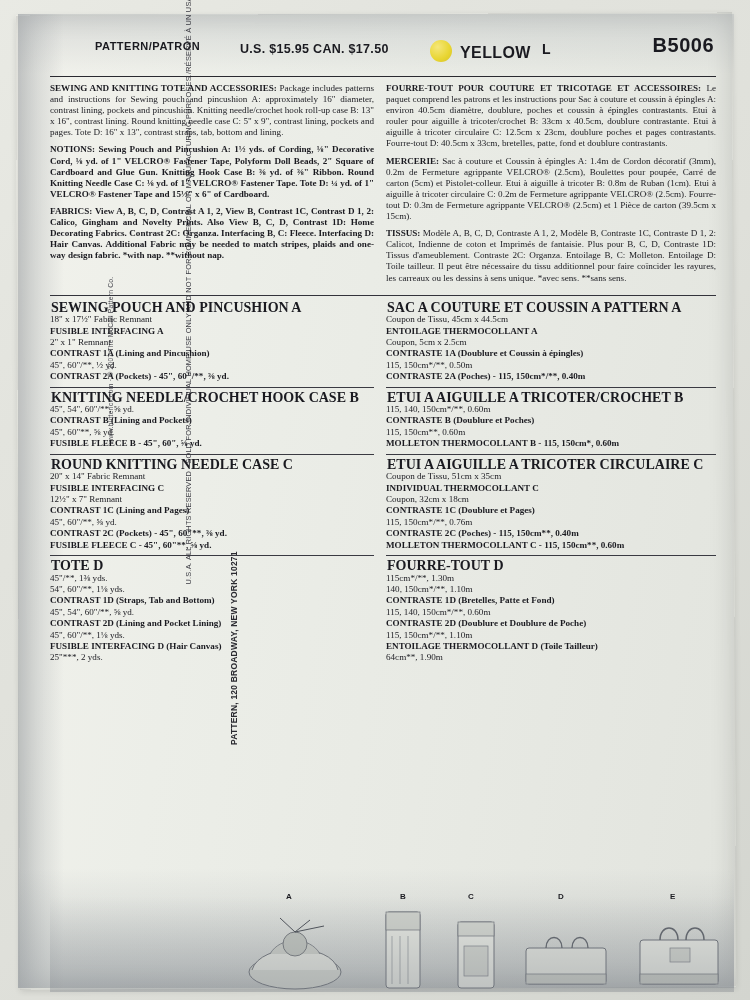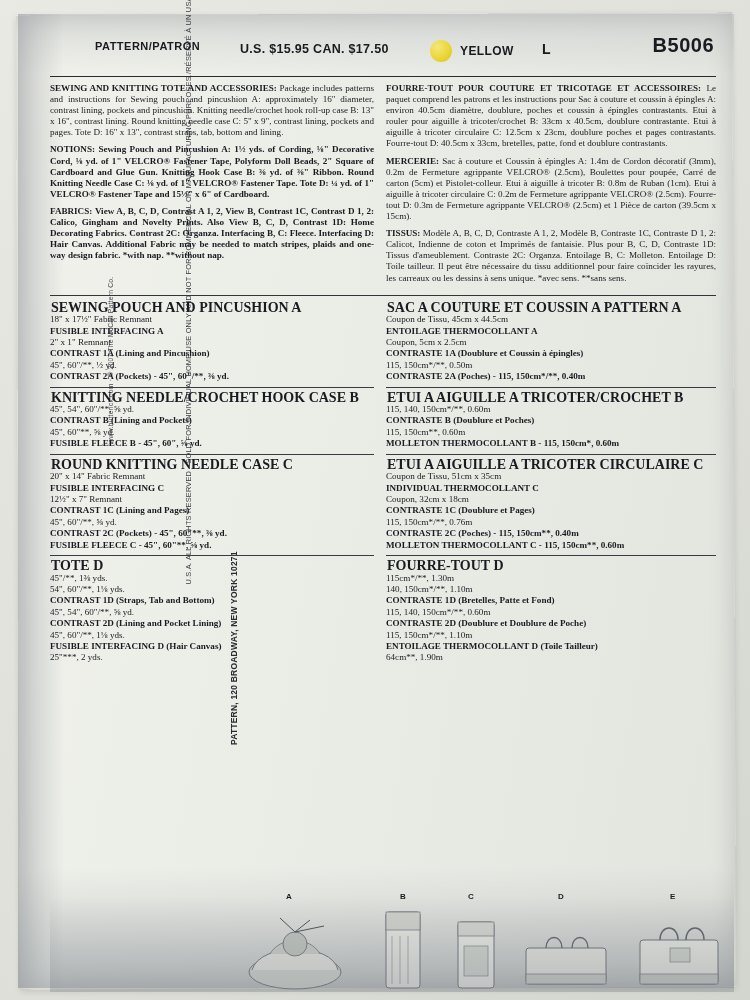--- a/index.html
+++ b/index.html
@@ -47,21 +47,21 @@
 
   
   .content{position:absolute;left:50px;top:28px;width:666px;height:940px;}
 
   .headrow{position:relative;height:46px;}
   .brand{position:absolute;left:6px;top:12px;font-size:11px;font-weight:bold;letter-spacing:.5px;
          font-family:"Liberation Sans", sans-serif;margin-left:39px;}
   .price{position:absolute;left:190px;top:14px;font-size:12.5px;font-weight:bold;letter-spacing:.3px;}
   .dot{position:absolute;left:380px;top:12px;width:22px;height:22px;border-radius:50%;
        background:radial-gradient(circle at 35% 32%,#f5e77a,#e8d531 60%,#d4c02a);}
-  .colorname{position:absolute;left:410px;top:16px;font-size:12px;font-weight:bold;letter-spacing:.4px;}
+  .colorname{position:absolute;left:410px;top:16px;font-size:16px;font-weight:bold;letter-spacing:.4px;}
   .size{position:absolute;left:492px;top:13px;font-size:14px;font-weight:bold;}
   .patnum{position:absolute;right:2px;top:6px;font-size:20px;font-weight:bold;letter-spacing:.5px;
           font-family:Liberation Sans, sans-serif;}
 
   hr.rule{border:none;border-top:1.1px solid #2a2a30;margin:2px 0 6px 0;}
 
   .cols{display:flex;gap:12px;font-family:Liberation Serif, serif;}
   .col{width:324px;}
   .colR{width:330px;}
   p.blk{margin:0 0 6px 0;font-size:9.1px;line-height:11.1px;text-align:justify;}

